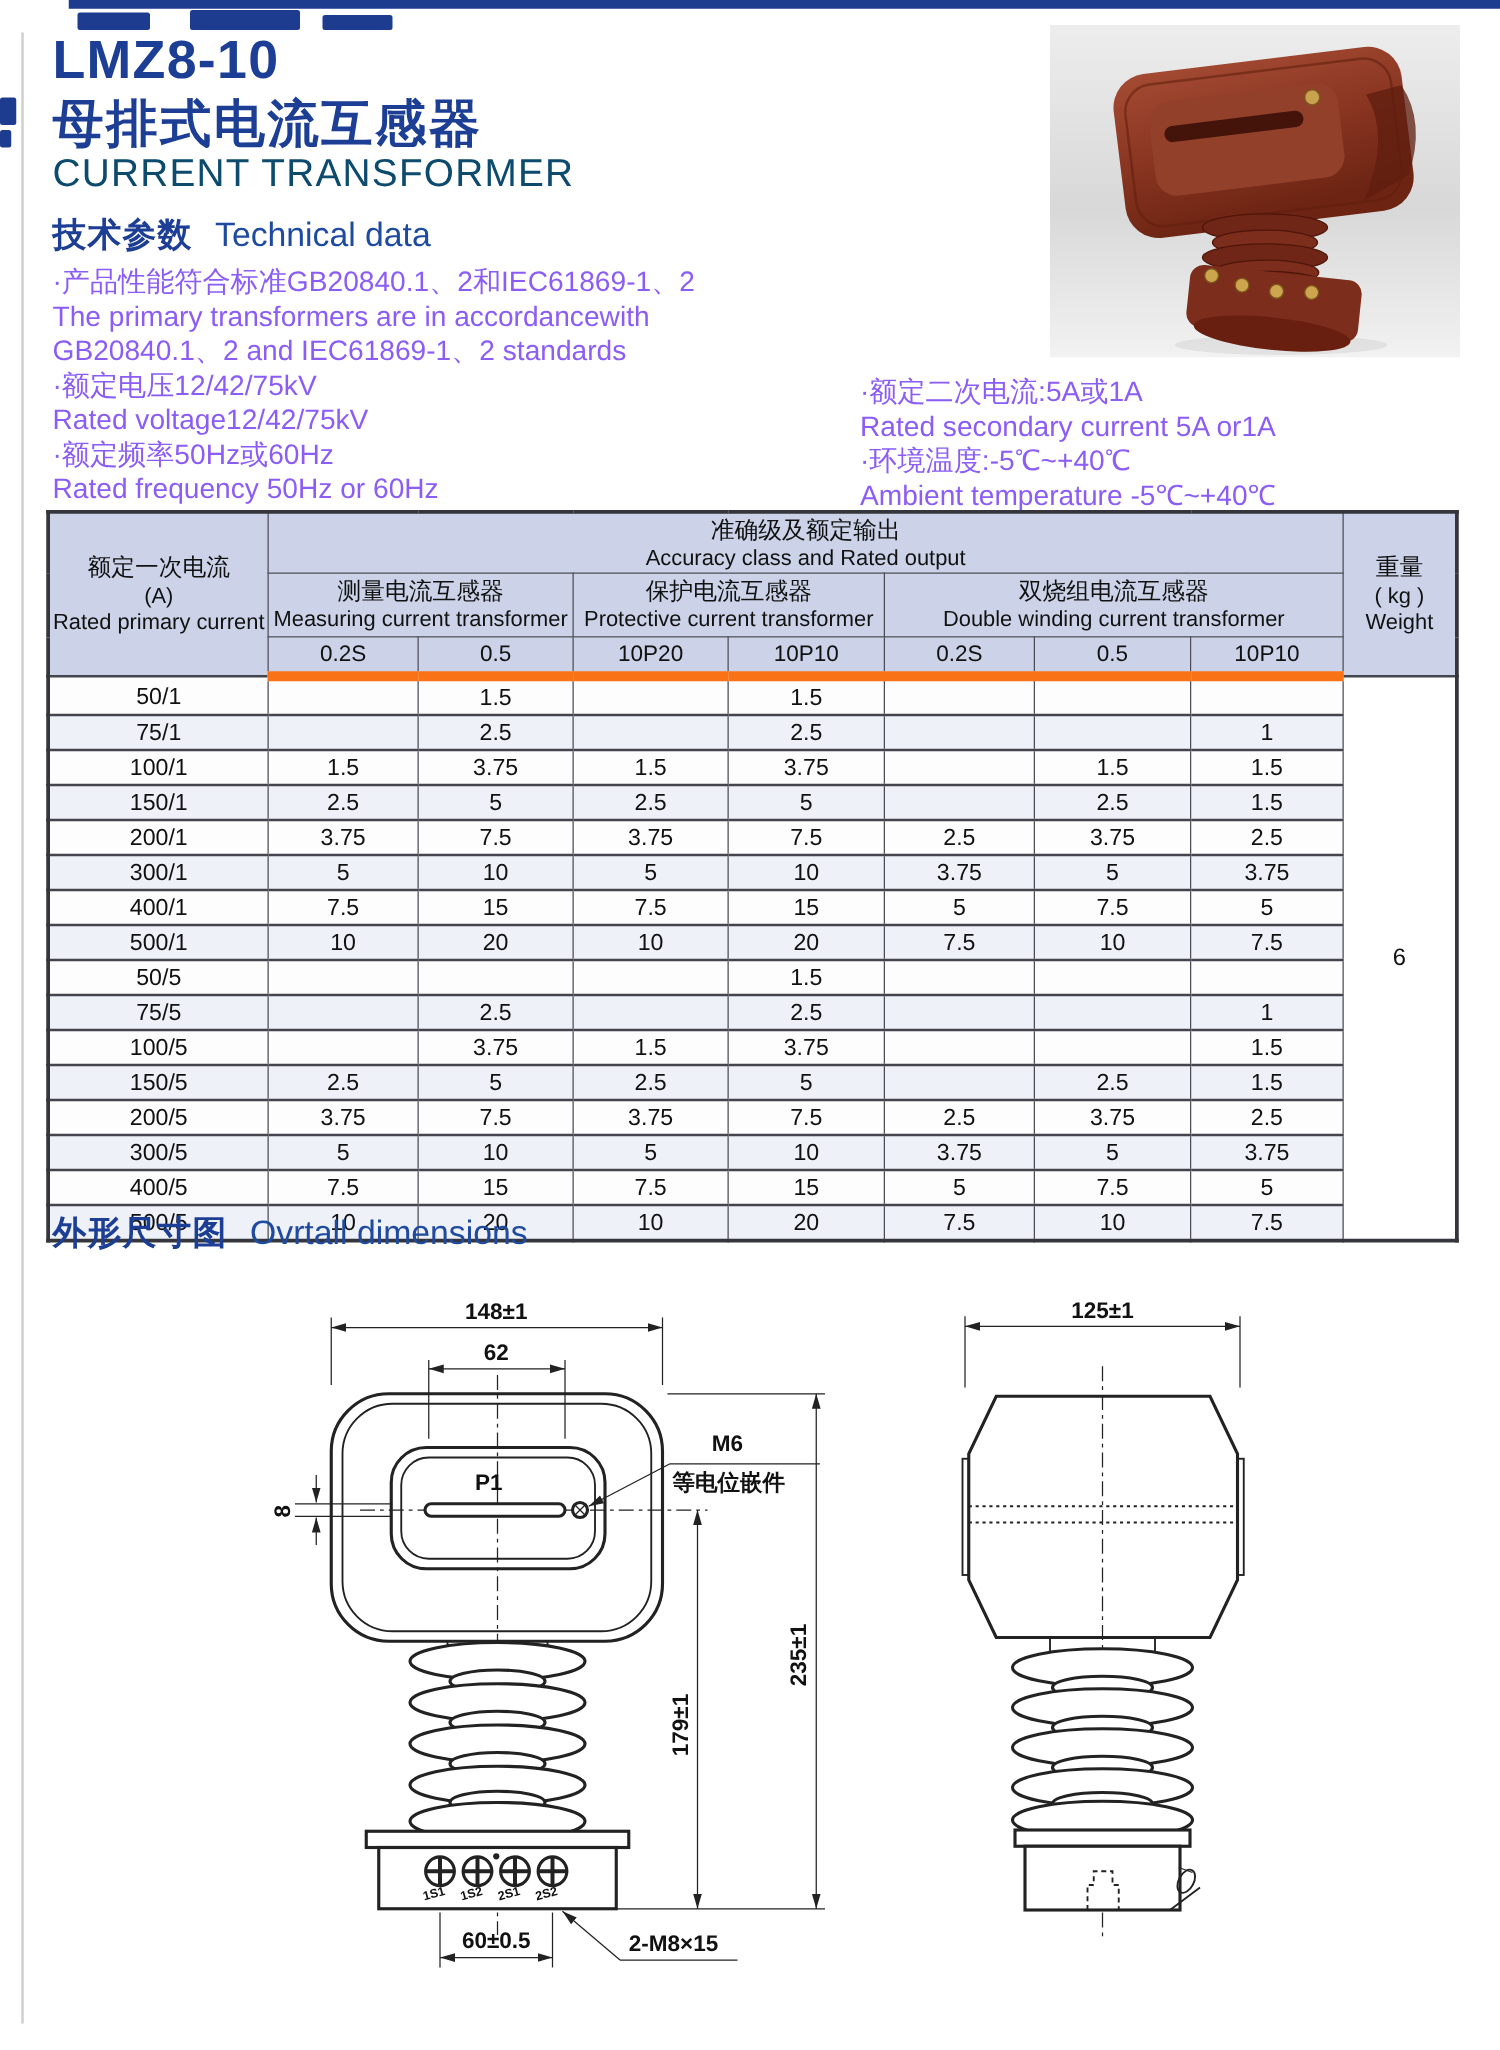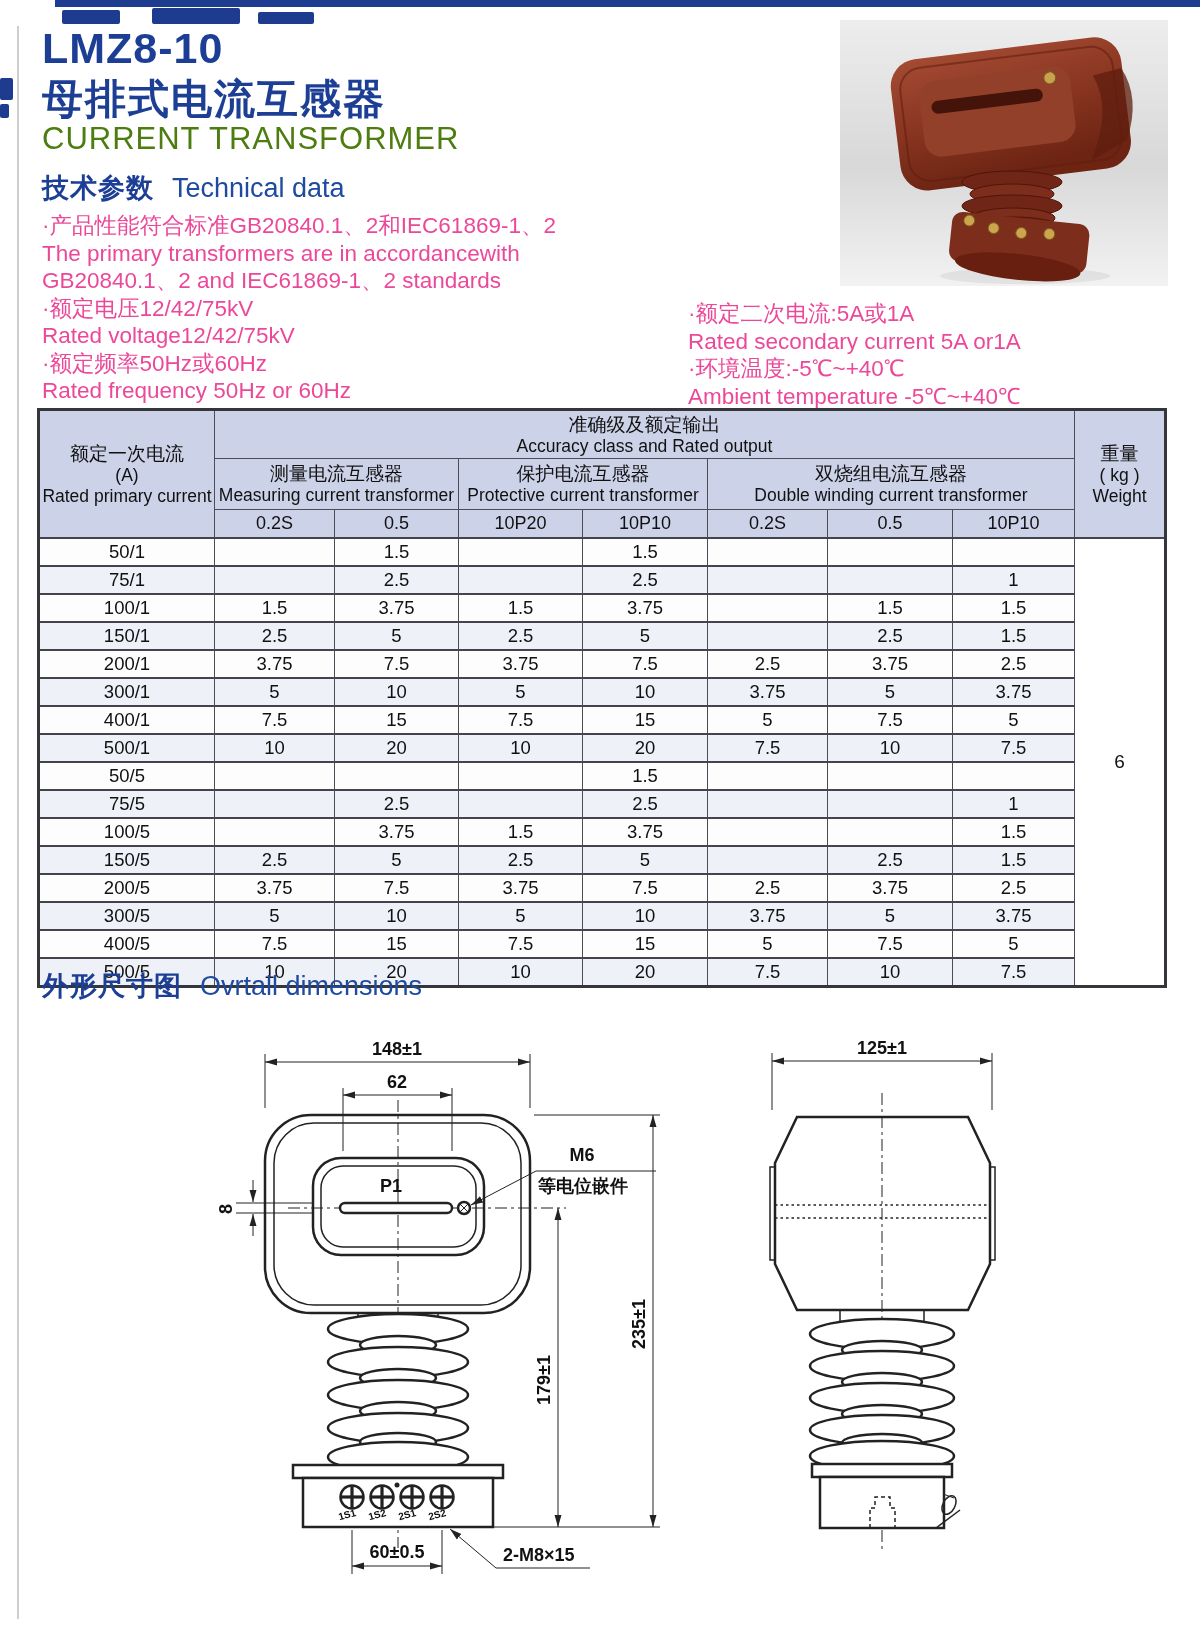--- a/index.html
+++ b/index.html
@@ -7,44 +7,44 @@
         font-family:"Liberation Sans",sans-serif;color:#1a1a1a;overflow:hidden;padding-left:20px;}
   
   .top-bar{position:absolute;left:55px;top:0;width:1145px;height:7px;background:#1d3c90;}
   .edge-left{position:absolute;left:17px;top:26px;width:2px;height:1596px;background:#cfcfcf;}
   .edge-bottom{position:absolute;left:17px;top:1622px;width:1183px;height:2px;background:#cfcfcf;}
   .artifact{position:absolute;background:#1d3c90;border-radius:2px;}
 
   
   .model{position:absolute;left:42px;top:24px;font-size:43px;font-weight:bold;color:#1c3e94;letter-spacing:1px;}
   .prod-zh{position:absolute;left:42px;top:72px;font-size:41px;font-weight:bold;color:#1c3e94;letter-spacing:2px;}
-  .prod-en{position:absolute;left:42px;top:121px;font-size:31px;color:#4d7c0f;letter-spacing:1px;}
+  .prod-en{position:absolute;left:42px;top:121px;font-size:31px;color:#0c4a6e;letter-spacing:1px;}
   .sec-head{position:absolute;left:42px;font-size:27px;color:#1c3e94;}
   .sec-head .zh{font-weight:bold;letter-spacing:1px;}
   .sec-head .en{font-weight:normal;margin-left:18px;color:#1e4aa0;}
 
   
-  .spec{position:absolute;font-size:22.5px;line-height:27.5px;color:#ec4899;}
+  .spec{position:absolute;font-size:22.5px;line-height:27.5px;color:#8b5cf6;}
   .spec-left{left:42px;top:212px;width:645px;}
   .spec-right{left:688px;top:300px;width:490px;}
 
   
   .photo{position:absolute;left:840px;top:20px;width:328px;height:266px;}
 
   
   .spec-table{position:absolute;left:37px;top:408px;width:1127px;height:547px;
               border-collapse:collapse;table-layout:fixed;border:3px solid #35363c;}
   .spec-table th,.spec-table td{border:1.5px solid #4b4c55;text-align:center;vertical-align:middle;
               padding:0;color:#111;font-weight:normal;}
   .spec-table thead th{background:#ccd3e8;}
   .spec-table .hz{font-size:19px;line-height:23px;}
   .spec-table .he{font-size:17.5px;line-height:21px;}
   .spec-table .r1 th{height:47px;}
   .spec-table .r2 th{height:50px;}
-  .spec-table .class-row th{height:27px;font-size:18px;border-bottom:1px solid #f97316;}
+  .spec-table .class-row th{height:27px;font-size:18px;border-bottom:8px solid #f97316;}
   .spec-table tbody td{height:26px;font-size:18.5px;border-top:2.5px solid #44454c;line-height:26px;}
   .spec-table tbody tr:nth-child(even){background:#eef1f7;}
   .spec-table tbody tr:nth-child(odd){background:#fdfdfe;}
   .spec-table td.weight-cell{background:#fff;font-size:19px;}
 
   
   .draw{position:absolute;}
   .fv{left:198px;top:1008px;}
   .sv{left:730px;top:1005px;}
   .dln{stroke:#222;stroke-width:2.5;fill:#fff;}

